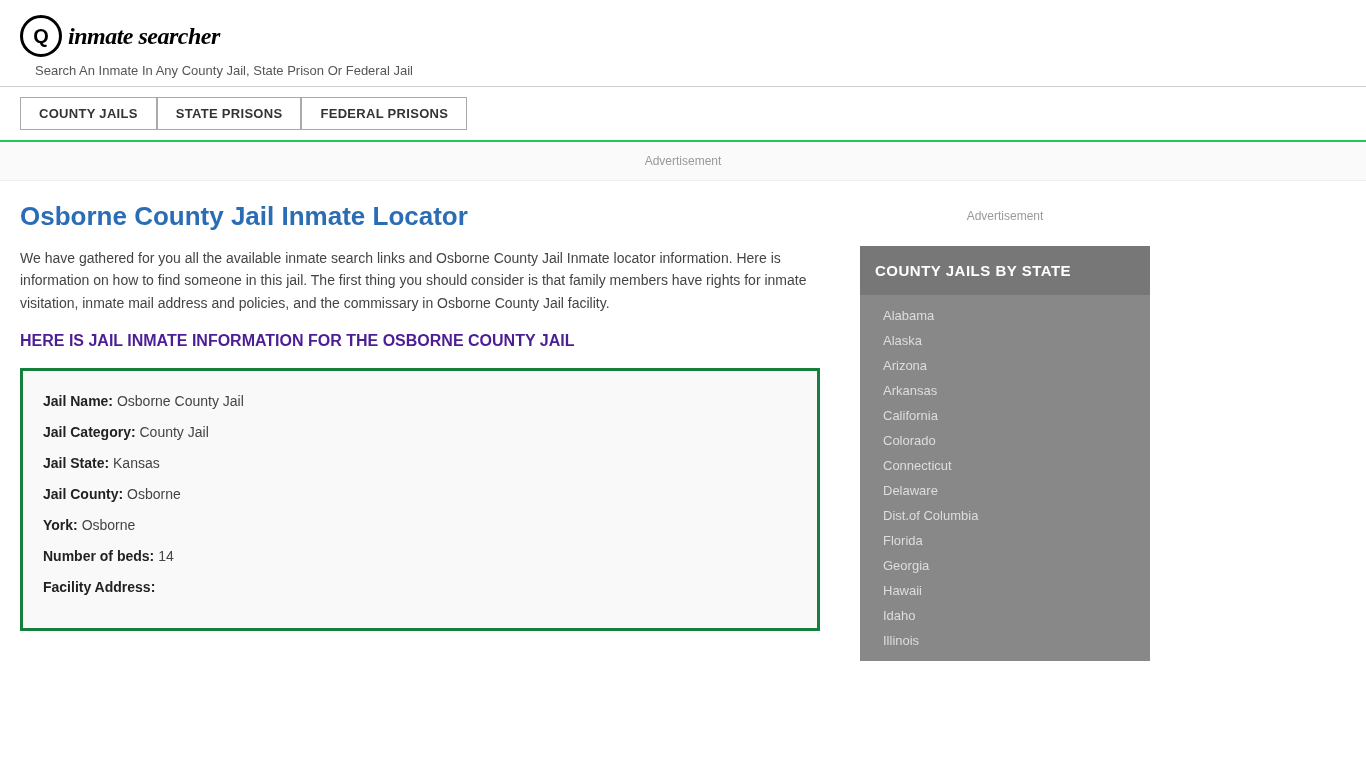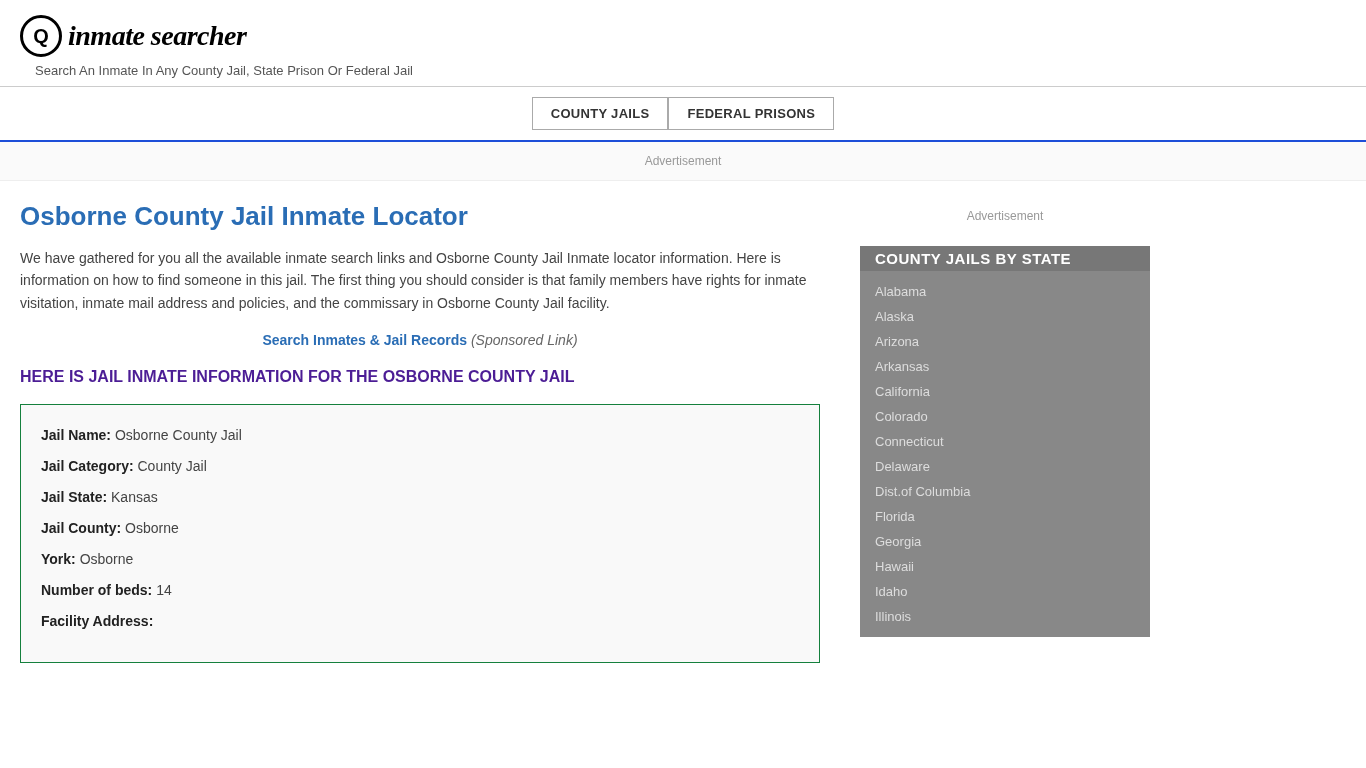--- a/index.html
+++ b/index.html
@@ -6,26 +6,26 @@
     body { font-family: Arial, sans-serif; font-size: 14px; color: #333; background: #fff; }
 
     
     #header { padding: 15px 20px 8px 20px; border-bottom: 1px solid #ccc; }
     #logo-area { display: flex; align-items: center; gap: 6px; margin-bottom: 6px; }
     #logo-icon {
       width: 42px; height: 42px; border: 3px solid #000; border-radius: 50%;
       display: flex; align-items: center; justify-content: center;
       font-size: 20px; font-weight: bold; color: #000; background: #fff;
     }
-    #logo-text { font-size: 28px; font-weight: bold; font-family: Georgia, serif; color: #000; letter-spacing: -0.5px; }
+    #logo-text { font-size: 24px; font-weight: bold; font-family: Georgia, serif; color: #000; letter-spacing: -0.5px; }
     #logo-text span { font-style: italic; }
     #tagline { font-size: 13px; color: #555; margin-left: 15px; }
 
     
-    #nav { padding: 10px 20px; border-bottom: 2px solid #1d4ed8; display: flex; gap: 0; justify-content: center; }
+    #nav { padding: 10px 20px; border-bottom: 2px solid #22c55e; display: flex; gap: 0; }
     .nav-btn {
       border: 1px solid #aaa; background: #fff; padding: 8px 18px; font-size: 13px;
       font-weight: bold; color: #333; cursor: pointer; text-transform: uppercase;
       letter-spacing: 0.3px;
     }
 
     
     #ad-top { text-align: center; padding: 12px; color: #999; font-size: 12px; background: #fafafa; border-bottom: 1px solid #eee; }
 
     
@@ -45,62 +45,59 @@
 
     
     #sponsored-link { text-align: center; margin: 12px 0 20px 0; font-size: 14px; }
     #sponsored-link a { color: #2a6db5; font-weight: bold; text-decoration: none; }
     #sponsored-link .sponsored-tag { color: #666; font-style: italic; }
 
     
     #section-heading { font-size: 16px; font-weight: bold; color: #4c1d95; margin-bottom: 18px; text-transform: uppercase; }
 
     
-    #info-box { border: 1px solid #15803d; background: #f9f9f9; padding: 20px; margin-bottom: 20px; }
+    #info-box { border: 3px solid #15803d; background: #f9f9f9; padding: 20px; margin-bottom: 20px; }
     .info-row { font-size: 14px; color: #444; margin-bottom: 10px; line-height: 1.5; }
     .info-label { font-weight: bold; color: #222; }
 
     
     #sidebar-ad { text-align: center; color: #999; font-size: 12px; margin-bottom: 15px; padding: 8px; }
     #county-jails-box { background: #888; padding: 0; }
-    #county-jails-header { background: #777; padding: 4px 15px; font-size: 15px; font-weight: bold; color: #fff; text-transform: uppercase; letter-spacing: 0.5px; }
-    #states-grid { display: grid; grid-template-columns: 1fr 1fr; padding: 8px 0; }
+    #county-jails-header { background: #777; padding: 16px 15px; font-size: 15px; font-weight: bold; color: #fff; text-transform: uppercase; letter-spacing: 0.5px; }
+    #states-grid { display: grid; grid-template-columns: 1fr 1fr; padding: 8px 8px; }
     .state-link { padding: 5px 15px; font-size: 13px; color: #ddd; cursor: pointer; text-decoration: none; display: block; }
   </style>
 </head>
 <body>
 
 <div id="header">
   <div id="logo-area">
     <div id="logo-icon">Q</div>
     <div id="logo-text"><span>inmate searcher</span></div>
   </div>
   <div id="tagline">Search An Inmate In Any County Jail, State Prison Or Federal Jail</div>
 </div>
 
 <div id="nav">
   <button class="nav-btn">COUNTY JAILS</button>
+  <button class="nav-btn">STATE PRISONS</button>
   <button class="nav-btn">FEDERAL PRISONS</button>
 </div>
 
 <div id="ad-top">Advertisement</div>
 
 <div id="main-layout">
 
   <div id="content">
 
 
     <div id="page-title">Osborne County Jail Inmate Locator</div>
 
     <div id="body-text">We have gathered for you all the available inmate search links and Osborne County Jail Inmate locator information. Here is information on how to find someone in this jail. The first thing you should consider is that family members have rights for inmate visitation, inmate mail address and policies, and the commissary in Osborne County Jail facility.</div>
 
-    <div id="sponsored-link">
-      <a href="#">Search Inmates &amp; Jail Records</a>
-      <span class="sponsored-tag">(Sponsored Link)</span>
-    </div>
 
     <div id="section-heading">HERE IS JAIL INMATE INFORMATION FOR THE OSBORNE COUNTY JAIL</div>
 
     <div id="info-box">
       <div class="info-row">
         <span class="info-label">Jail Name:</span>
         <span>Osborne County Jail</span>
       </div>
       <div class="info-row">
         <span class="info-label">Jail Category:</span>

